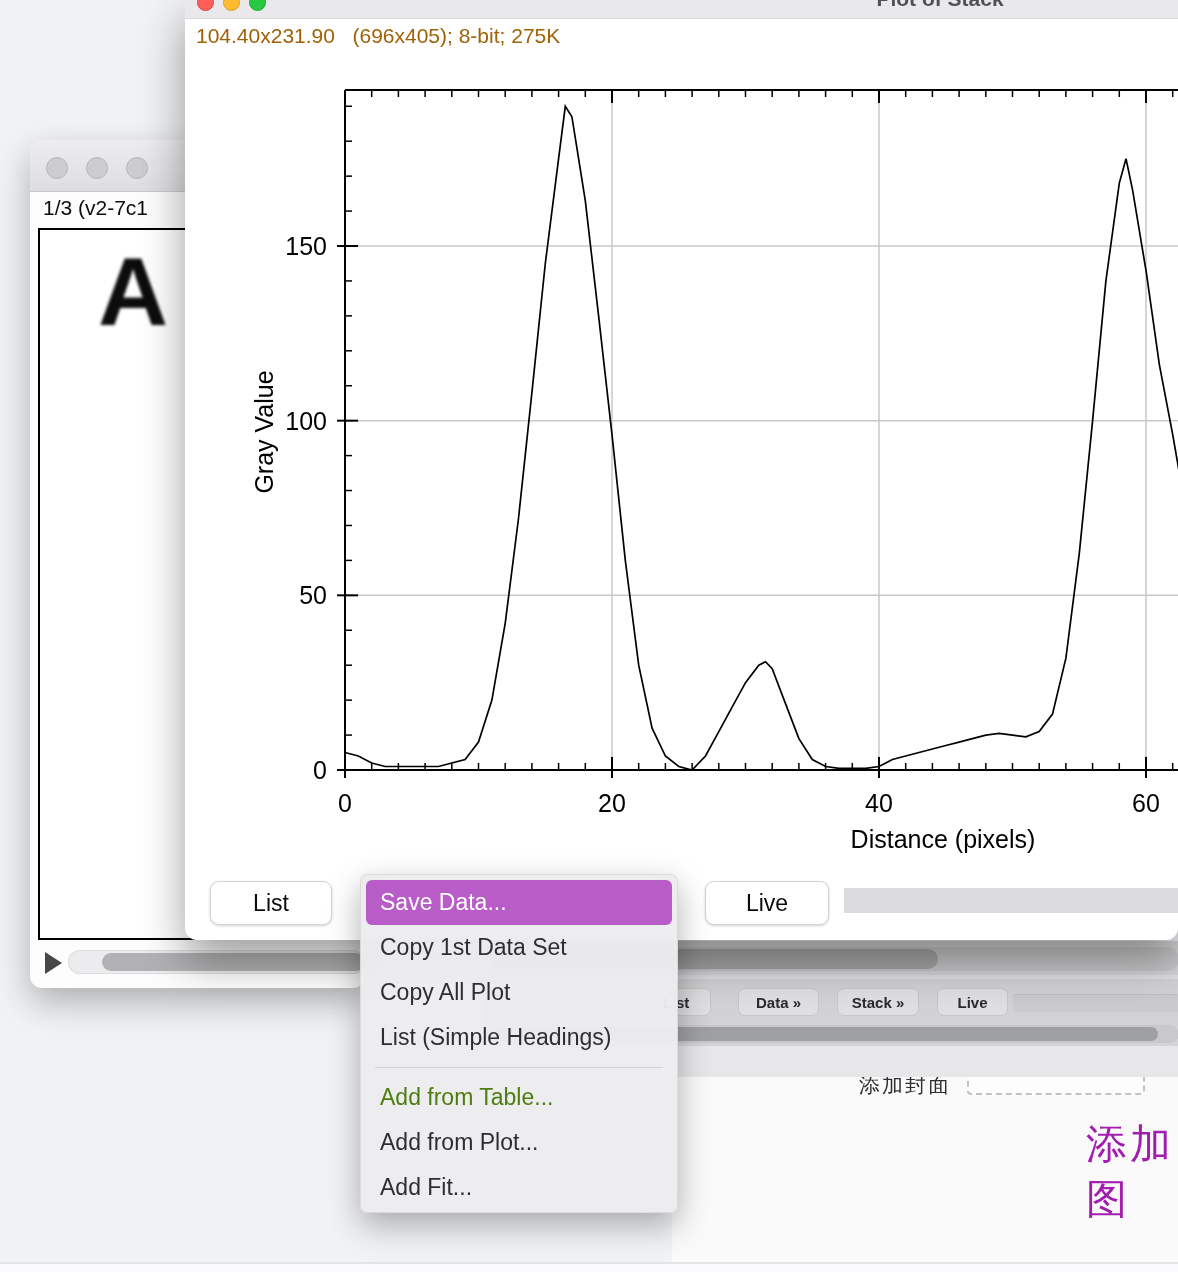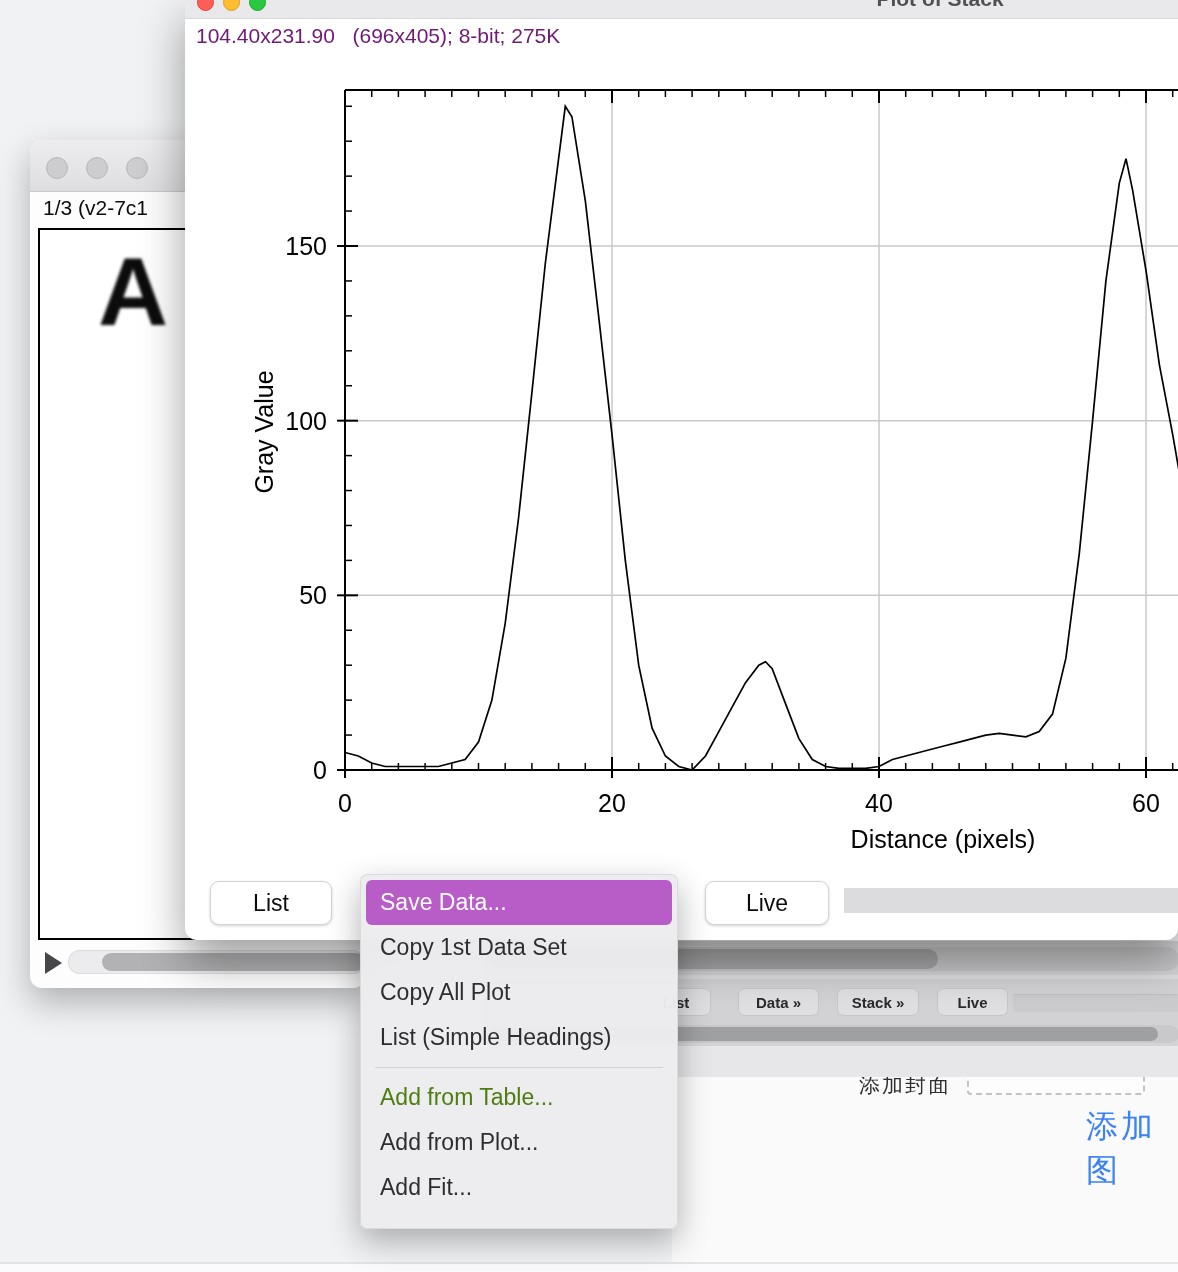--- a/index.html
+++ b/index.html
@@ -6,21 +6,21 @@
   *{box-sizing:border-box;}
   #stage{position:relative;width:1178px;height:1272px;overflow:hidden;
          background:#f1f2f4;font-family:"Liberation Sans",sans-serif;}
   .abs{position:absolute;}
 
   
   #doc-grayband{left:672px;top:1045px;width:506px;height:32px;background:#e7e7e9;}
   #doc-white{left:672px;top:1077px;width:506px;height:185px;background:#fafafb;overflow:hidden;}
   #doc-add-cover{left:172px;top:-6px;font-size:21px;color:#2f2f31;letter-spacing:2px;margin-left:15px;}
   #doc-dashbox{left:295px;top:-10px;width:178px;height:28px;border:2px dashed #c2c2c4;border-radius:4px;background:#fdfdfd;}
-  #doc-add-figure{left:414px;top:28px;font-size:32px;color:#3b82f6;letter-spacing:3px;}
+  #doc-add-figure{left:414px;top:40px;font-size:41px;color:#a21caf;letter-spacing:3px;}
   #bottom-hairline{left:0;top:1262px;width:1178px;height:2px;background:#e4e4e7;}
   #bottom-strip{left:0;top:1264px;width:1178px;height:8px;background:#fbfbfd;}
 
   
   #dim-window{left:485px;top:941px;width:693px;height:105px;background:#d4d4d6;
               border-left:1px solid #bcbcbe;overflow:hidden;}
   #dim-sb1-track{left:4px;top:6px;width:689px;height:24px;background:#c7c7c9;border-radius:12px;}
   #dim-sb1-thumb{left:4px;top:8px;width:448px;height:20px;background:#a6a6a8;border-radius:10px;}
   #dim-divider{left:0;top:34px;width:693px;height:4px;background:#dfdfe1;}
   #dim-btnrow{left:0;top:38px;width:693px;height:46px;background:#d2d2d4;}
@@ -49,33 +49,33 @@
 
   
   #plot-window{left:185px;top:0;width:993px;height:940px;background:#fff;
                border-radius:0 0 12px 12px;box-shadow:0 20px 45px rgba(0,0,0,.38);overflow:hidden;}
   #plot-titlebar{left:0;top:0;width:993px;height:19px;background:#e9e9eb;border-bottom:1px solid #dadadc;overflow:hidden;}
   .tl{position:absolute;top:-6px;width:17px;height:17px;border-radius:50%;}
   #tl-red{left:12px;background:#ff5f57;border:1px solid #e0443e;}
   #tl-yellow{left:38px;background:#febc2e;border:1px solid #dea123;}
   #tl-green{left:64px;background:#28c840;border:1px solid #1dad2b;}
   #plot-title{left:560px;top:-13px;width:390px;text-align:center;font-size:21px;font-weight:bold;color:#515154;}
-  #plot-info{left:11px;top:24px;font-size:21px;color:#701a75;white-space:pre;}
+  #plot-info{left:11px;top:24px;font-size:21px;color:#a16207;white-space:pre;}
   #chart-svg{left:0;top:0;}
   .mac-btn{position:absolute;height:44px;background:#fff;border:1px solid #d4d4d6;border-radius:9px;
            box-shadow:0 1px 3px rgba(0,0,0,.18);font-size:23px;color:#0c0c0c;
            display:flex;align-items:center;justify-content:center;font-family:"Liberation Sans",sans-serif;}
   #btn-list{left:25px;top:881px;width:122px;}
   #btn-live{left:520px;top:881px;width:124px;}
   #plot-graybar{left:659px;top:888px;width:334px;height:25px;background:#dcdcde;}
 
   
   #menu{left:360px;top:874px;width:318px;background:rgba(236,236,238,.97);border-radius:7px;
         border:1px solid rgba(0,0,0,.08);box-shadow:0 12px 32px rgba(0,0,0,.30);
-        padding:5px 5px 18px 5px;}
+        padding:5px 5px 2px 5px;}
   .menu-item{padding:9px 14px;font-size:23px;line-height:27px;color:#2e2e30;border-radius:6px;white-space:nowrap;}
   .menu-item.highlighted{background:#b85cc8;color:#fff;}
   .menu-item.disabled{color:#4d7c0f;}
   .menu-sep{height:1px;background:#d2d2d4;margin:7px 9px;}
 </style>
 </head>
 <body>
 
 <div id="stage">
 

